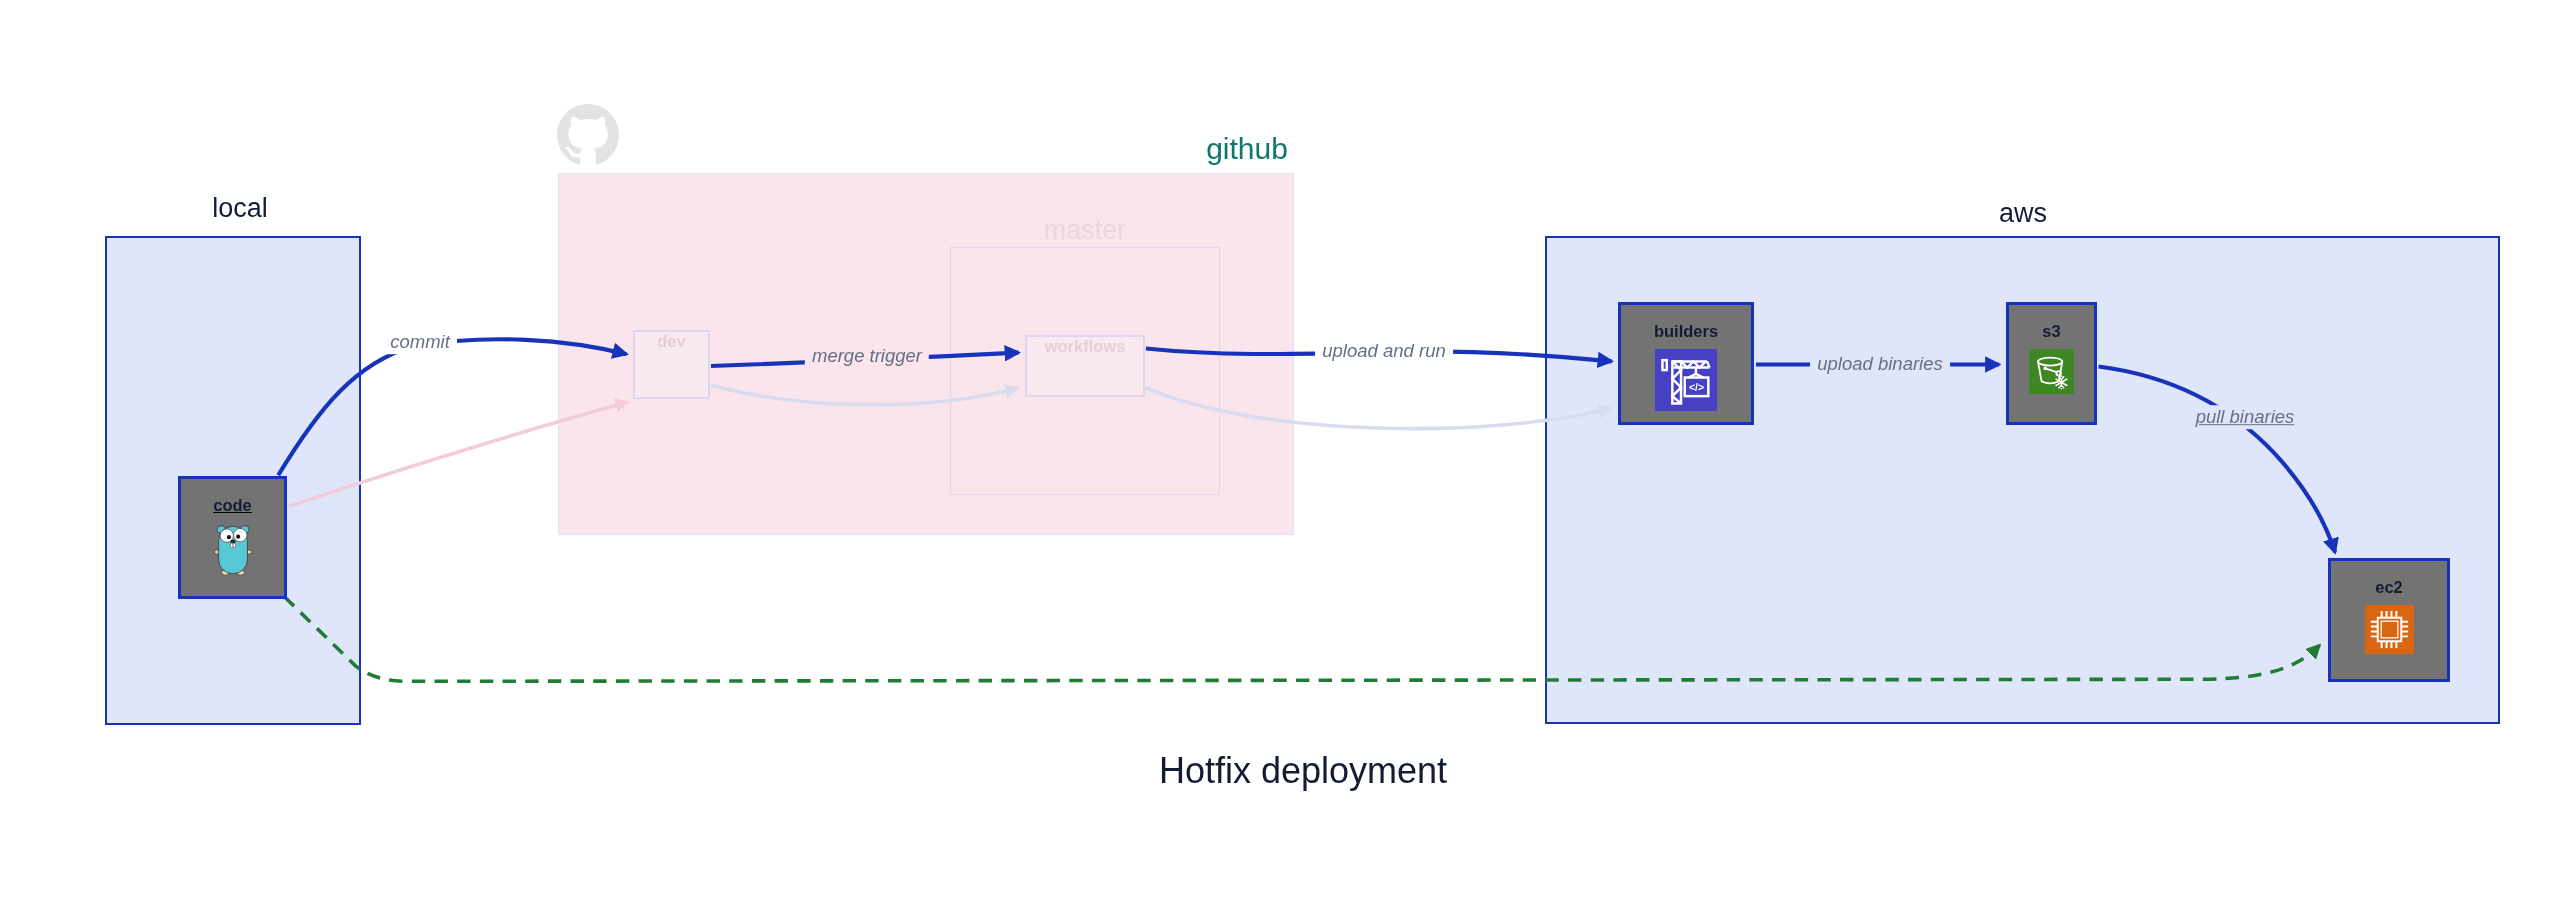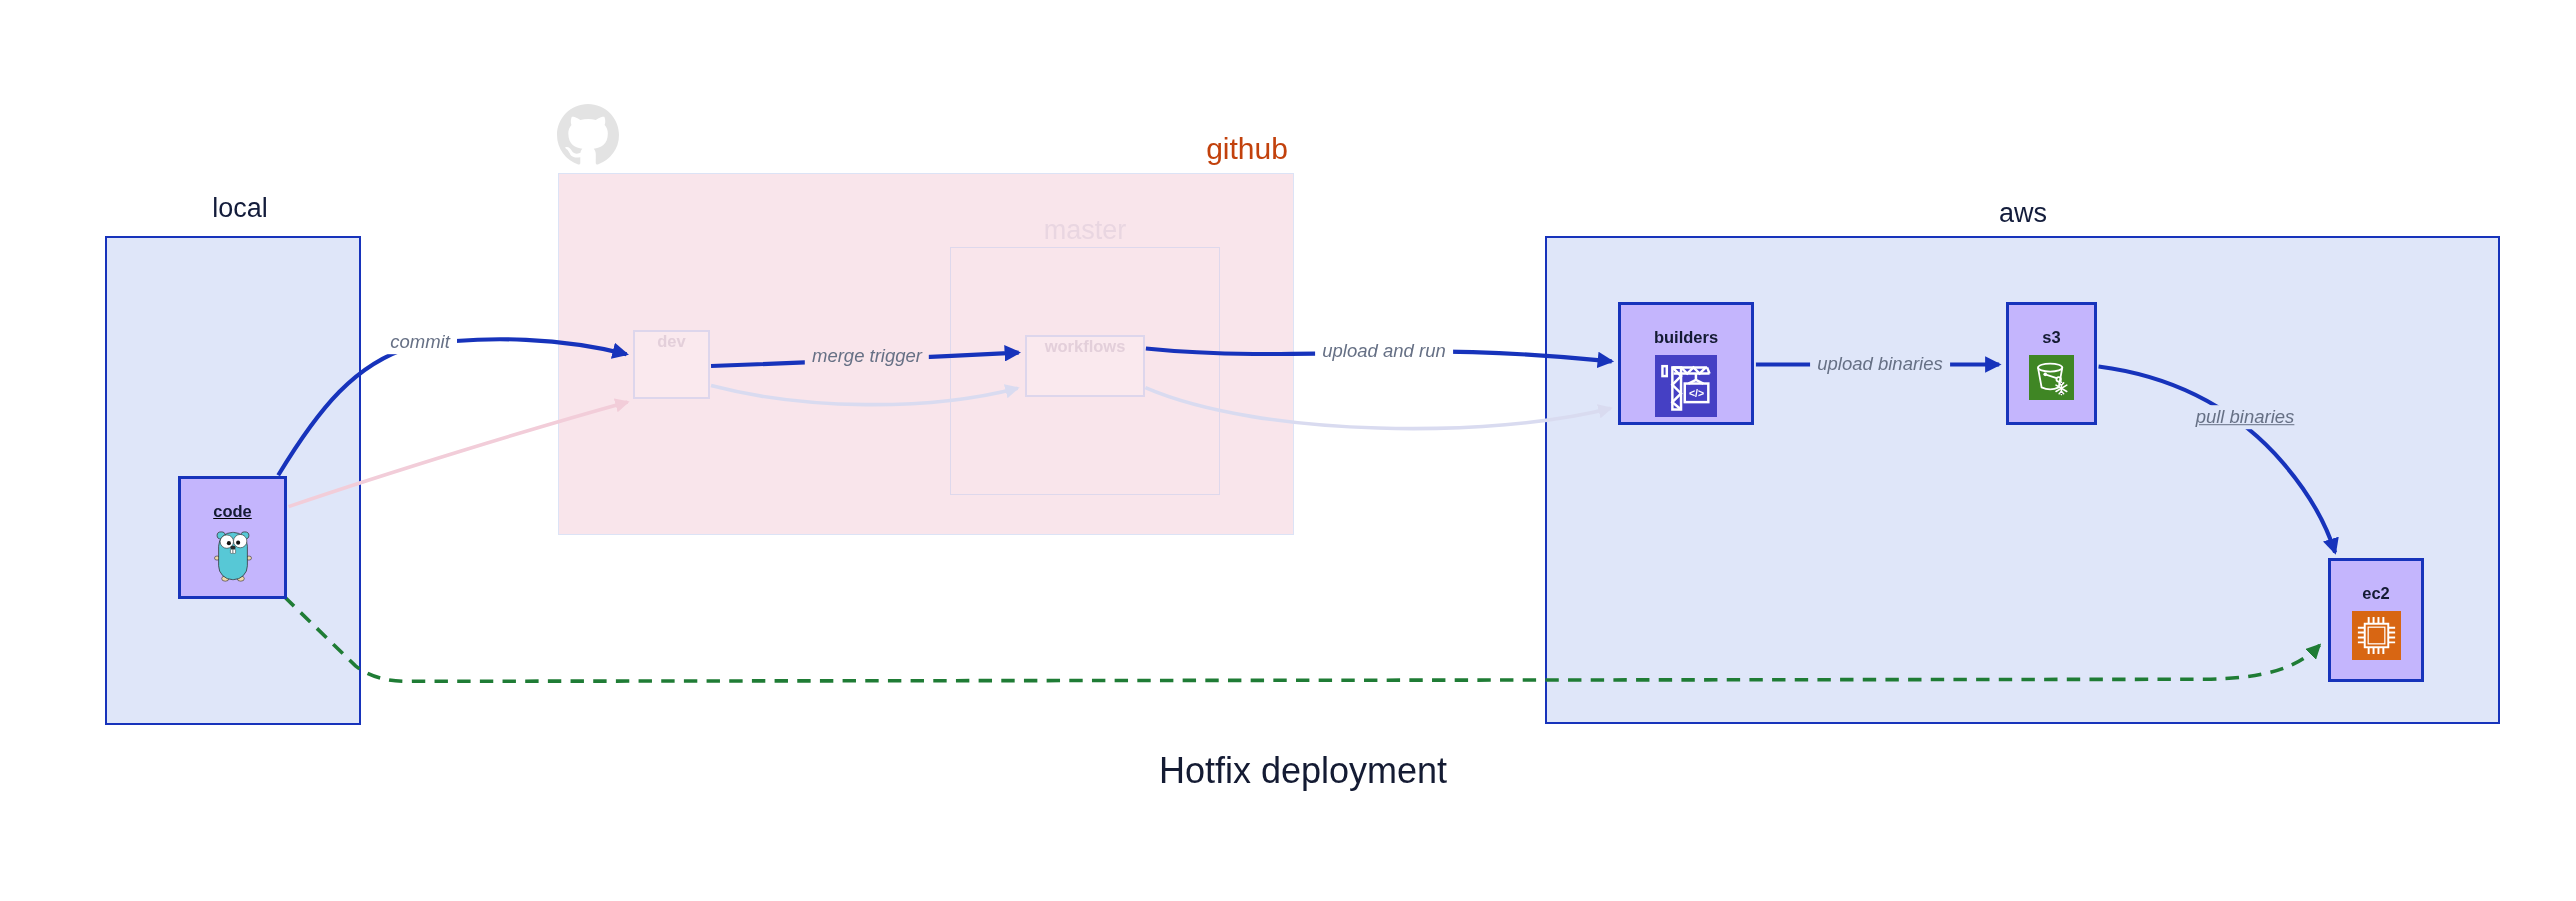--- a/index.html
+++ b/index.html
@@ -9,32 +9,32 @@
   }
   
   .region{position:absolute;box-sizing:border-box;}
   .region-local{left:105px;top:236px;width:256px;height:489px;background:#dfe6f9;border:2.6px solid #1733bb;}
   .region-aws{left:1545px;top:236px;width:955px;height:488px;background:#dfe6f9;border:2.6px solid #1733bb;}
   .region-github{left:558px;top:173px;width:736px;height:362px;background:#f9e5eb;border:1.5px solid #dce3f6;}
   .region-master{left:950px;top:247px;width:270px;height:248px;background:transparent;border:1.5px solid #ded8ec;}
   .region-label{position:absolute;transform:translate(-50%,-50%);font-size:27px;color:#131c3b;white-space:nowrap;}
   .lbl-local{left:232px;top:208px;margin-left:8px;}
   .lbl-aws{left:2023px;top:213px;}
-  .lbl-github{left:1247px;top:149px;font-size:30px;color:#c2410c;}
+  .lbl-github{left:1247px;top:149px;font-size:30px;color:#0f766e;}
   .lbl-master{left:1085px;top:230px;font-size:27px;color:#e9d6e1;}
   
   .node{position:absolute;box-sizing:border-box;display:flex;flex-direction:column;align-items:center;}
-  .node-strong{background:#c4b5fd;border:3.1px solid #1733bb;padding-top:23px;gap:7.2px;}
+  .node-strong{background:#737373;border:3.1px solid #1733bb;padding-top:17px;gap:7.2px;}
   .node-faded{background:#fae9ee;border:2.1px solid #ddd6ec;justify-content:flex-start;}
   .node-label{font-weight:bold;font-size:16.5px;color:#141b33;line-height:19.6px;white-space:nowrap;}
   .node-faded .node-label{color:#e3cfda;}
   .node-code{left:178px;top:476px;width:109px;height:123px;text-decoration:underline;}
   .node-builders{left:1618px;top:302px;width:136px;height:123px;}
   .node-s3{left:2006px;top:302px;width:91px;height:123px;}
-  .node-ec2{left:2328px;top:558px;width:96px;height:124px;}
+  .node-ec2{left:2328px;top:558px;width:122px;height:124px;}
   .node-dev{left:633px;top:330px;width:77px;height:69px;}
   .node-workflows{left:1025px;top:335px;width:120px;height:62px;}
   .svc-icon{display:block;}
   
   .edge-label{
     position:absolute;transform:translate(-50%,-50%);font-style:italic;font-size:18.5px;
     color:#667085;white-space:nowrap;padding:1.5px 7.2px;line-height:20.6px;
   }
   .on-white{background:#ffffff;}
   .on-pink{background:#f9e5eb;}

